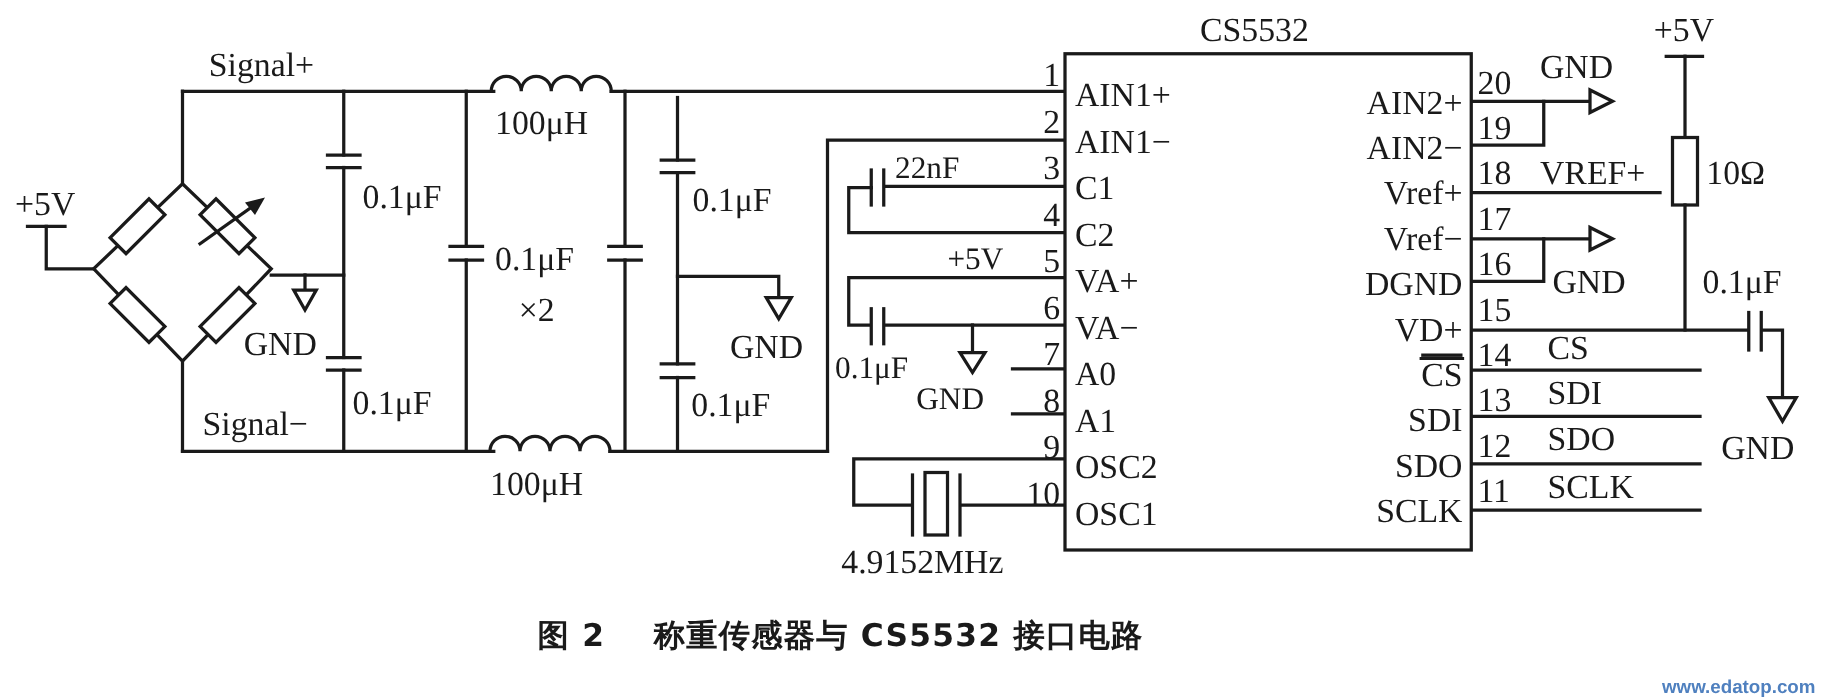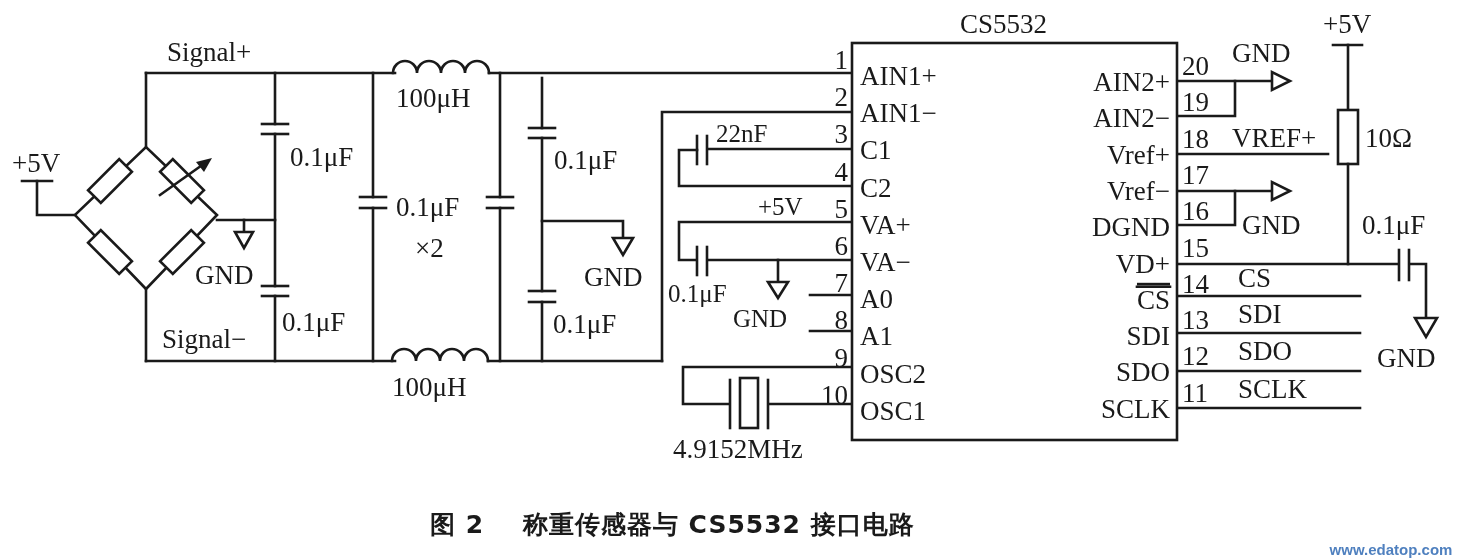--- a/index.html
+++ b/index.html
@@ -2,21 +2,21 @@
 <html><head>
 <meta charset="utf-8">
 <style>
   html, body { margin:0; padding:0; background:#ffffff; }
   body { width:1466px; height:558px; position:relative; overflow:hidden; }
   #schem { position:absolute; left:0; top:0; }
   .w { stroke:#1a1a1a; stroke-width:2.6; fill:none; stroke-linecap:square; }
   .wf { fill:#ffffff; stroke:#1a1a1a; stroke-width:2.6; }
   .t { font-family:"Liberation Serif", serif; font-size:27px; fill:#1a1a1a; }
   .ts { font-family:"Liberation Serif", serif; font-size:25px; fill:#1a1a1a; }
-  .caption { position:absolute; left:430px; top:508px; font-family:"DejaVu Sans", sans-serif;
+  .caption { position:absolute; left:430px; top:492px; font-family:"DejaVu Sans", sans-serif;
              font-size:25px; font-weight:bold; color:#1a1a1a; letter-spacing:1px; white-space:pre; }
   .wm { position:absolute; left:1316px; top:502px; width:150px; text-align:center; }
   .wm-cn { font-family:"DejaVu Sans", sans-serif; font-weight:bold; font-size:28px; line-height:30px; }
   .wm-url { font-family:"Liberation Sans", sans-serif; font-weight:bold; font-size:15px; line-height:16px; }
 </style>
 </head>
 <body>
 
 <svg id="schem" width="1466" height="500" viewBox="0 0 1466 500" xmlns="http://www.w3.org/2000/svg">
 

